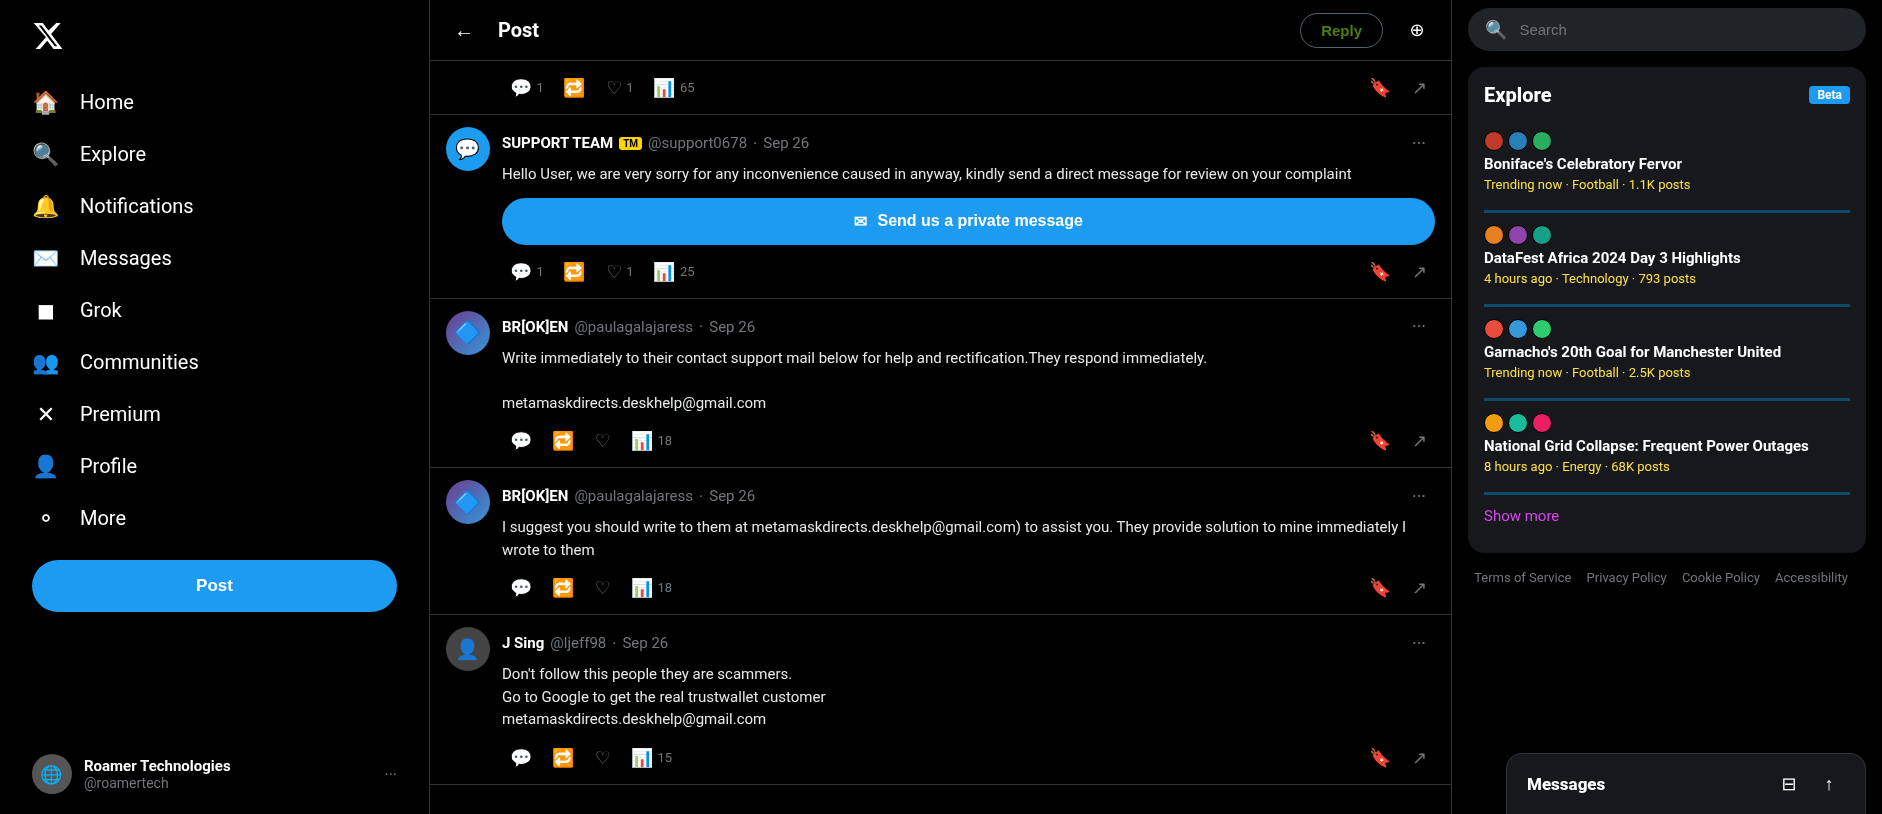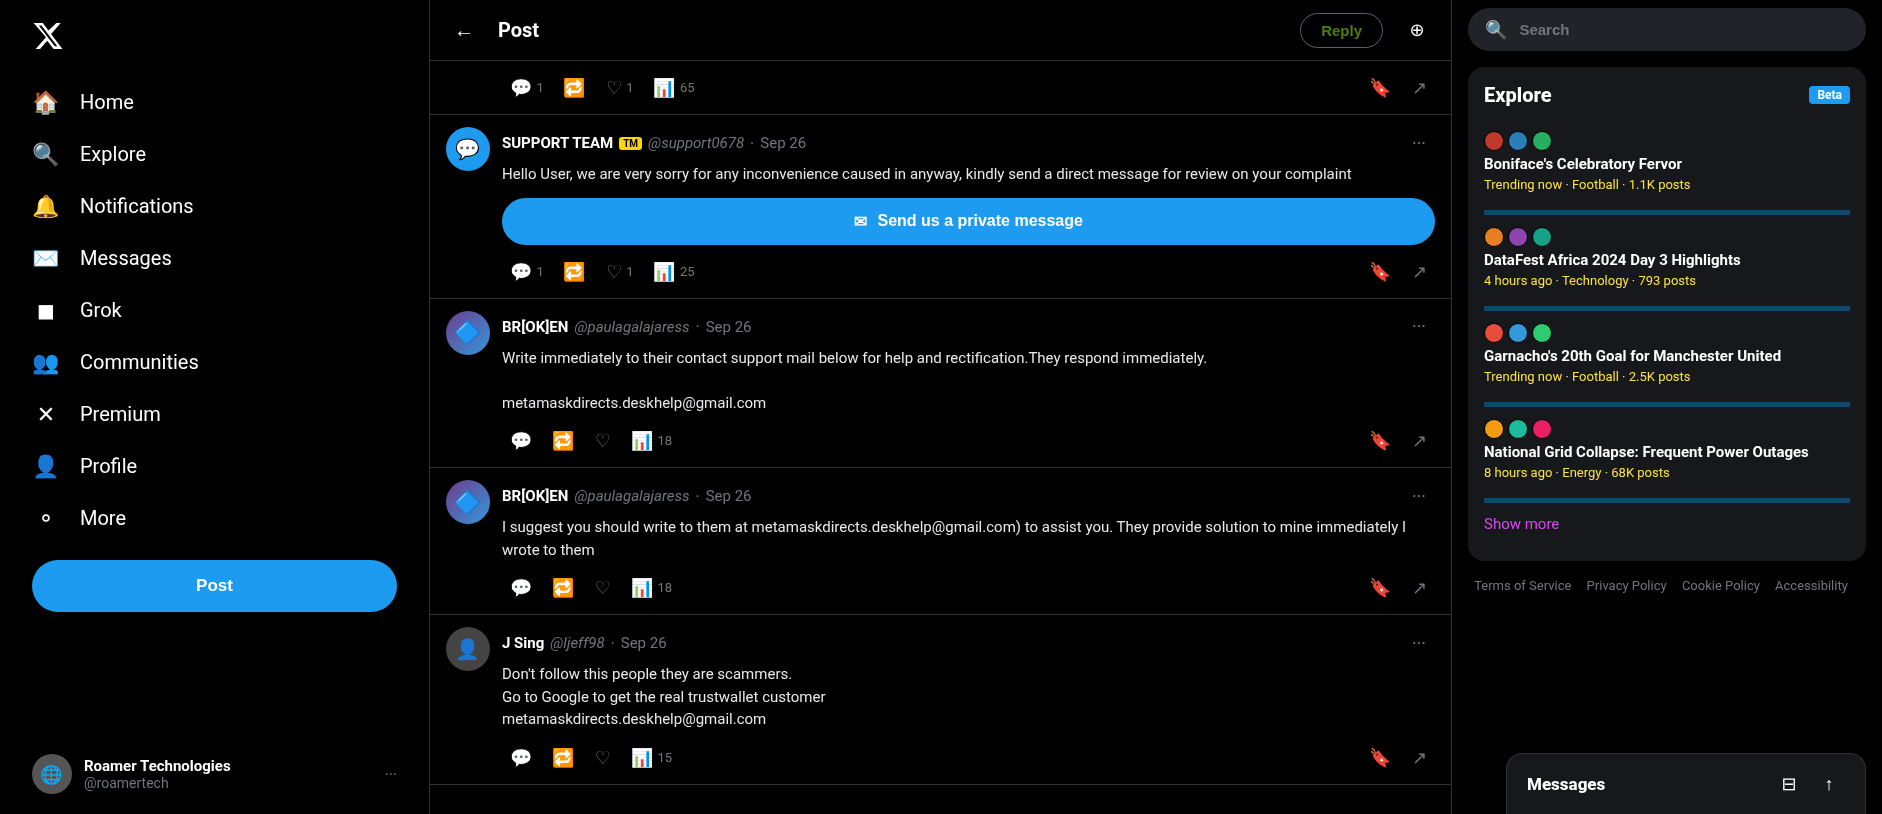--- a/index.html
+++ b/index.html
@@ -188,21 +188,21 @@
     }
     .tweet-name { font-weight: 700; font-size: 15px; color: #fff; }
     .tweet-badge {
       background: #ffd400;
       color: #000;
       font-size: 10px;
       font-weight: 700;
       padding: 1px 4px;
       border-radius: 3px;
     }
-    .tweet-handle { color: #71767b; font-size: 15px; font-style: italic; }
+    .tweet-handle { color: #71767b; font-size: 15px; }
     .tweet-dot { color: #71767b; }
     .tweet-time { color: #71767b; font-size: 15px; }
     .tweet-more {
       margin-left: auto;
       color: #71767b;
       cursor: pointer;
       font-size: 18px;
       width: 32px;
       height: 32px;
       display: flex;
@@ -284,21 +284,20 @@
       border: 1px solid transparent;
     }
     .search-icon { color: #71767b; font-size: 18px; }
     .search-input {
       background: transparent;
       border: none;
       outline: none;
       color: #a3a3a3;
       font-size: 15px;
       flex: 1;
-      font-weight: bold;
     }
     .search-input::placeholder { color: #71767b; }
 
     
     .explore-section {
       background: #16181c;
       border-radius: 16px;
       padding: 16px;
       margin-top: 8px;
     }
@@ -312,21 +311,21 @@
     .beta-badge {
       background: #1d9bf0;
       color: #fff;
       font-size: 12px;
       font-weight: 700;
       padding: 2px 8px;
       border-radius: 4px;
     }
     .trend-item {
       padding: 12px 0;
-      border-bottom: 5px solid #0c4a6e;
+      border-bottom: 3px solid #0c4a6e;
       cursor: pointer;
     }
     .trend-item:last-child { border-bottom: none; }
     .trend-topic { font-size: 15px; font-weight: 700; color: #fff; margin-bottom: 4px; }
     .trend-meta { color: #fde047; font-size: 13px; margin-bottom: 6px; }
     .trend-avatars {
       display: flex;
       gap: 4px;
       margin-bottom: 4px;
     }

